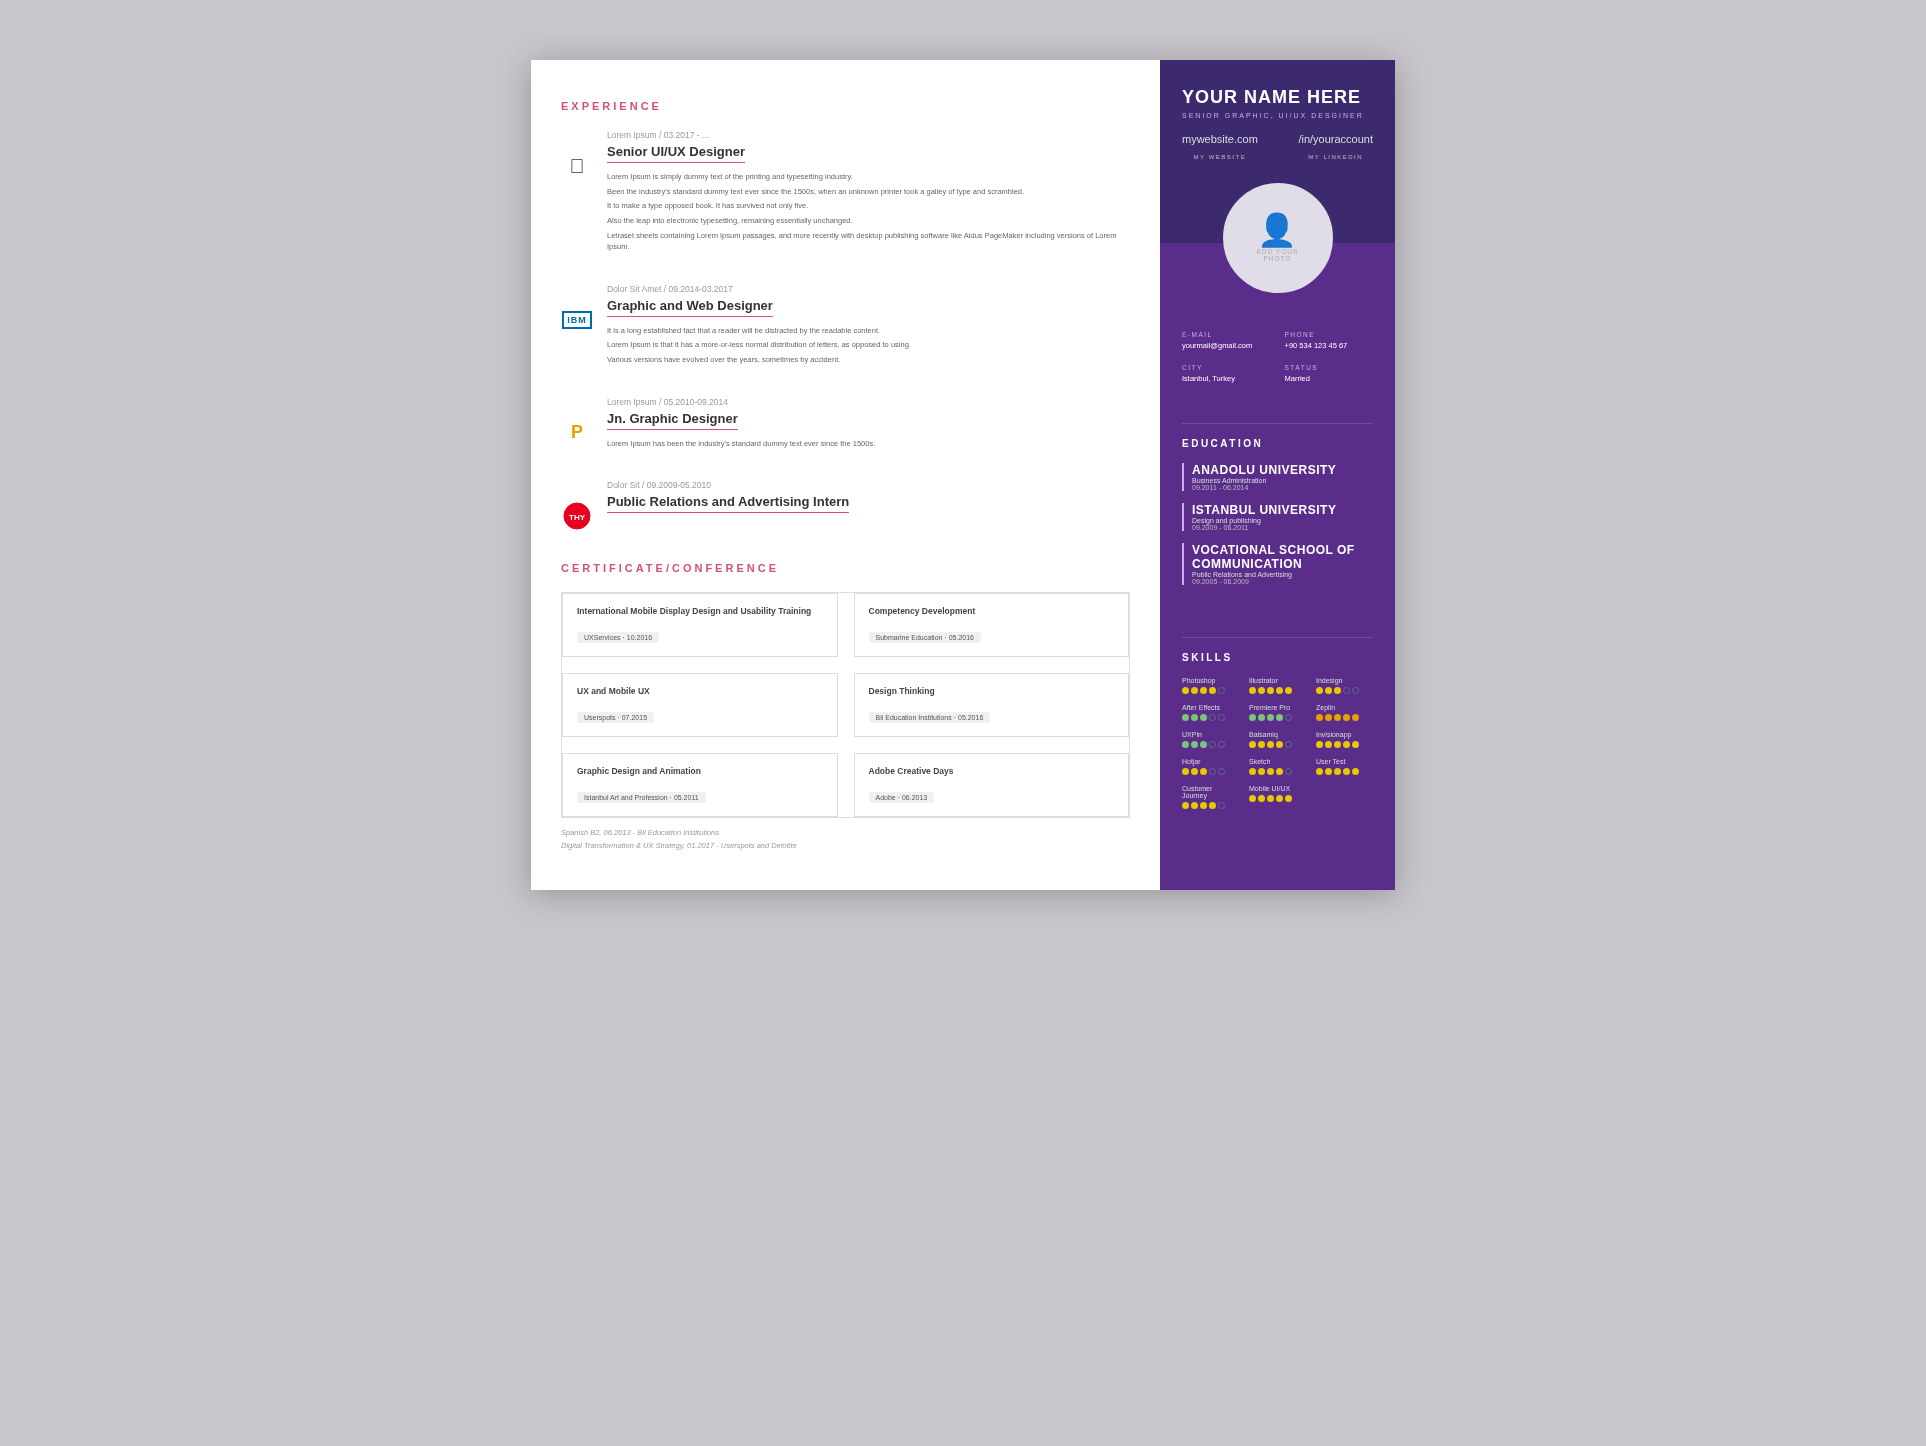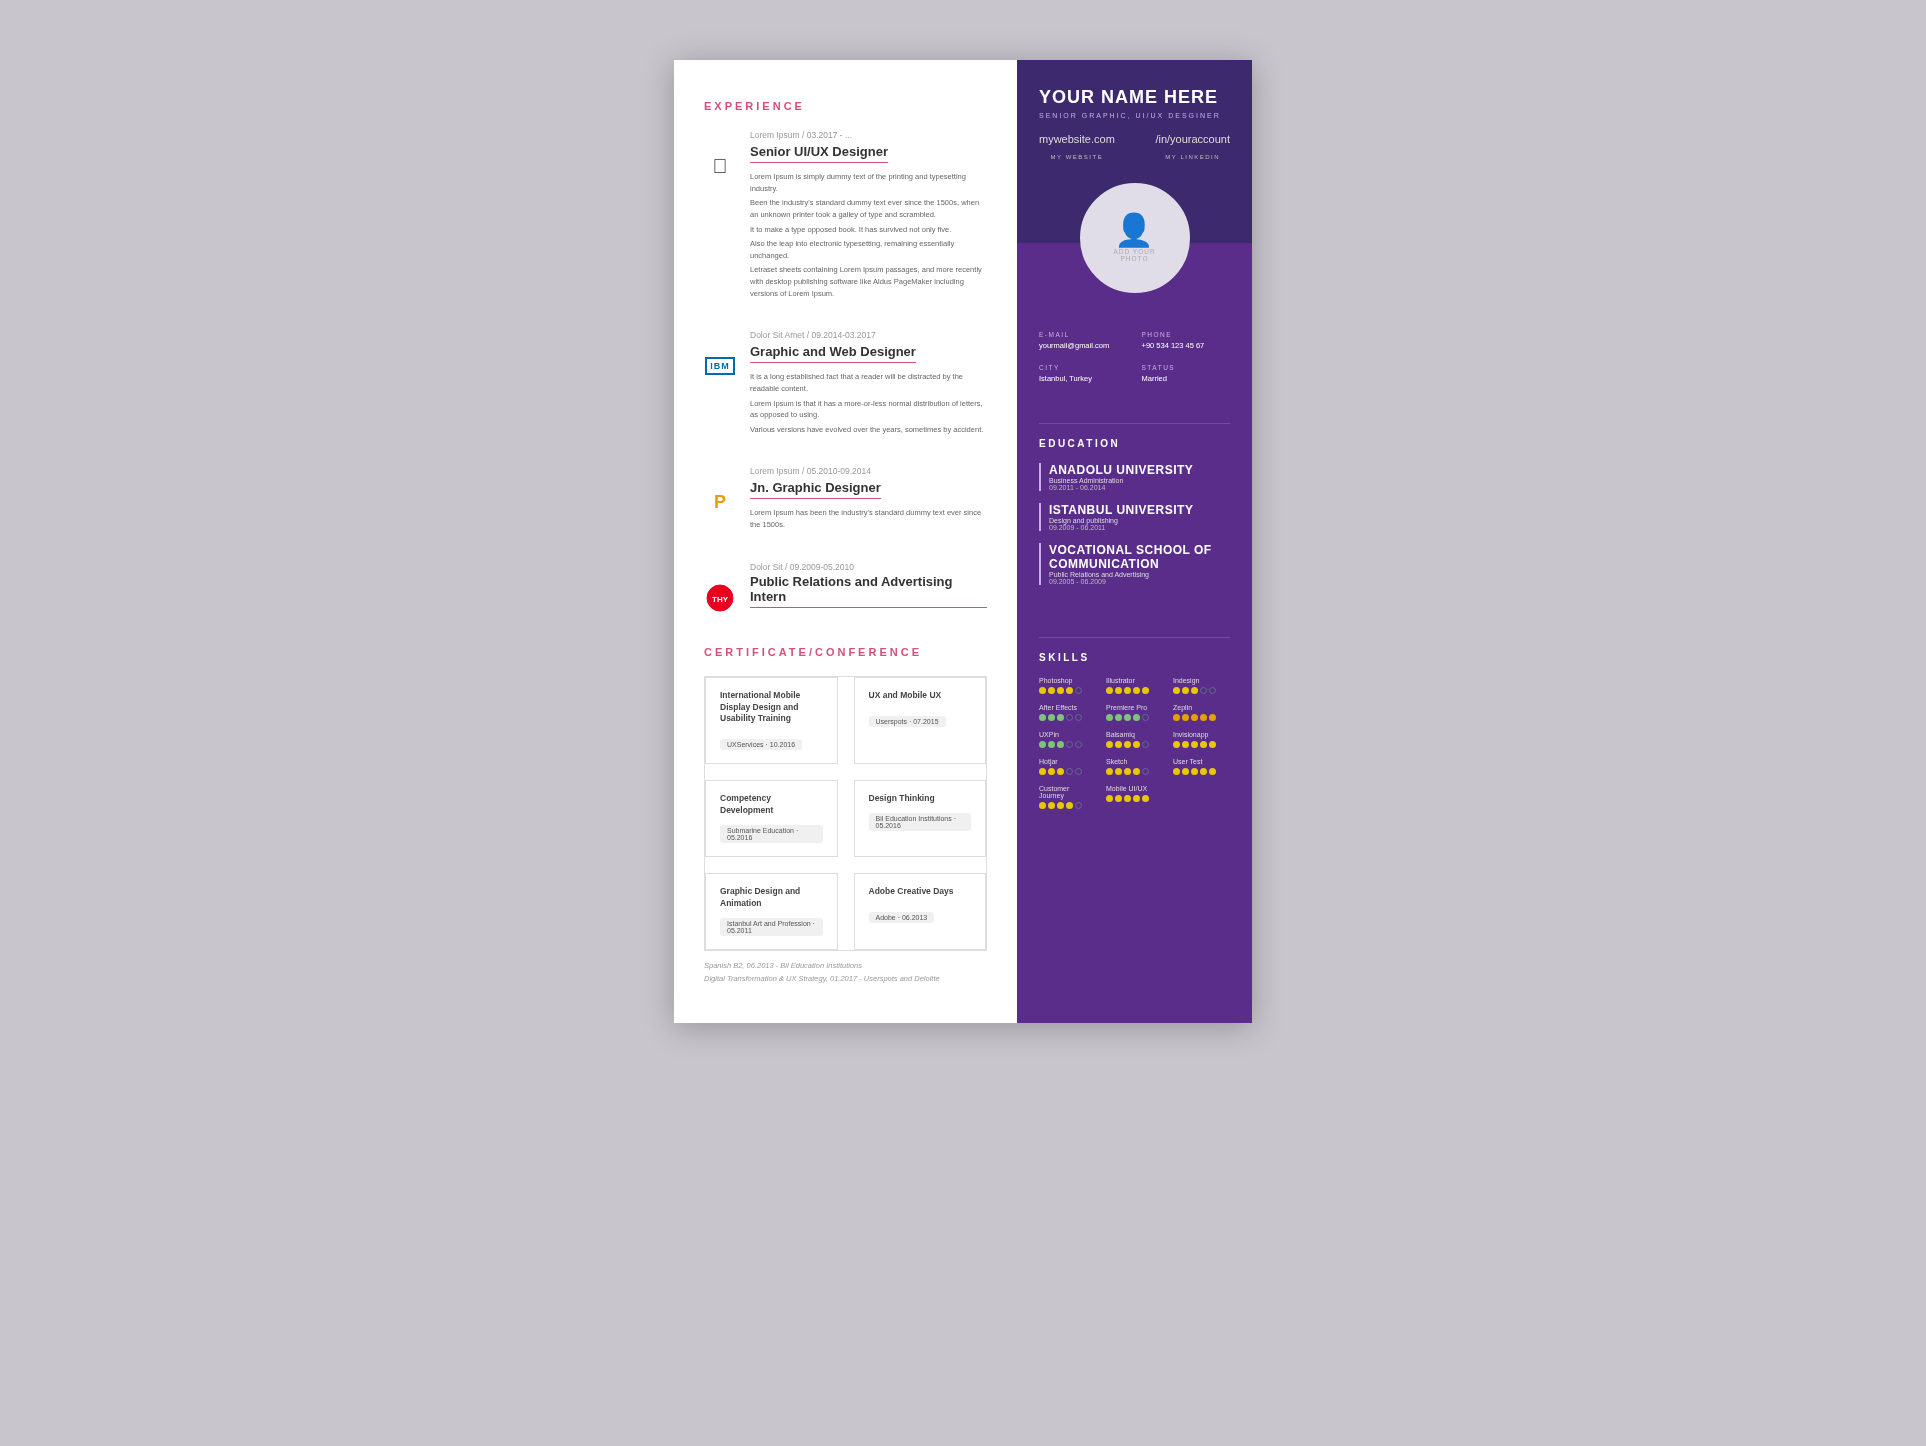--- a/index.html
+++ b/index.html
@@ -6,21 +6,21 @@
     body {
       background: #c8c5cc;
       font-family: 'Arial', sans-serif;
       min-height: 1446px;
       display: flex;
       align-items: flex-start;
       justify-content: center;
       padding: 60px 0;
     }
     .resume-container {
-      width: 578px;
+      width: 864px;
       background: #fff;
       display: flex;
       box-shadow: 0 4px 30px rgba(0,0,0,0.25);
       position: relative;
     }
     
     .left-panel {
       flex: 1;
       background: #fff;
       padding: 40px 30px;
@@ -358,26 +358,26 @@
     </div>
 
     <div class="cert-section">
       <div class="section-title">CERTIFICATE/CONFERENCE</div>
       <div class="cert-grid">
         <div class="cert-cell">
           <div class="cert-name">International Mobile Display Design and Usability Training</div>
           <span class="cert-badge">UXServices · 10.2016</span>
         </div>
         <div class="cert-cell">
+          <div class="cert-name">Competency Development</div>
+          <span class="cert-badge">Submarine Education · 05.2016</span>
+        </div>
+        <div class="cert-cell">
           <div class="cert-name">UX and Mobile UX</div>
           <span class="cert-badge">Userspots · 07.2015</span>
-        </div>
-        <div class="cert-cell">
-          <div class="cert-name">Competency Development</div>
-          <span class="cert-badge">Submarine Education · 05.2016</span>
         </div>
         <div class="cert-cell">
           <div class="cert-name">Design Thinking</div>
           <span class="cert-badge">Bil Education Institutions · 05.2016</span>
         </div>
         <div class="cert-cell">
           <div class="cert-name">Graphic Design and Animation</div>
           <span class="cert-badge">Istanbul Art and Profession · 05.2011</span>
         </div>
         <div class="cert-cell">

